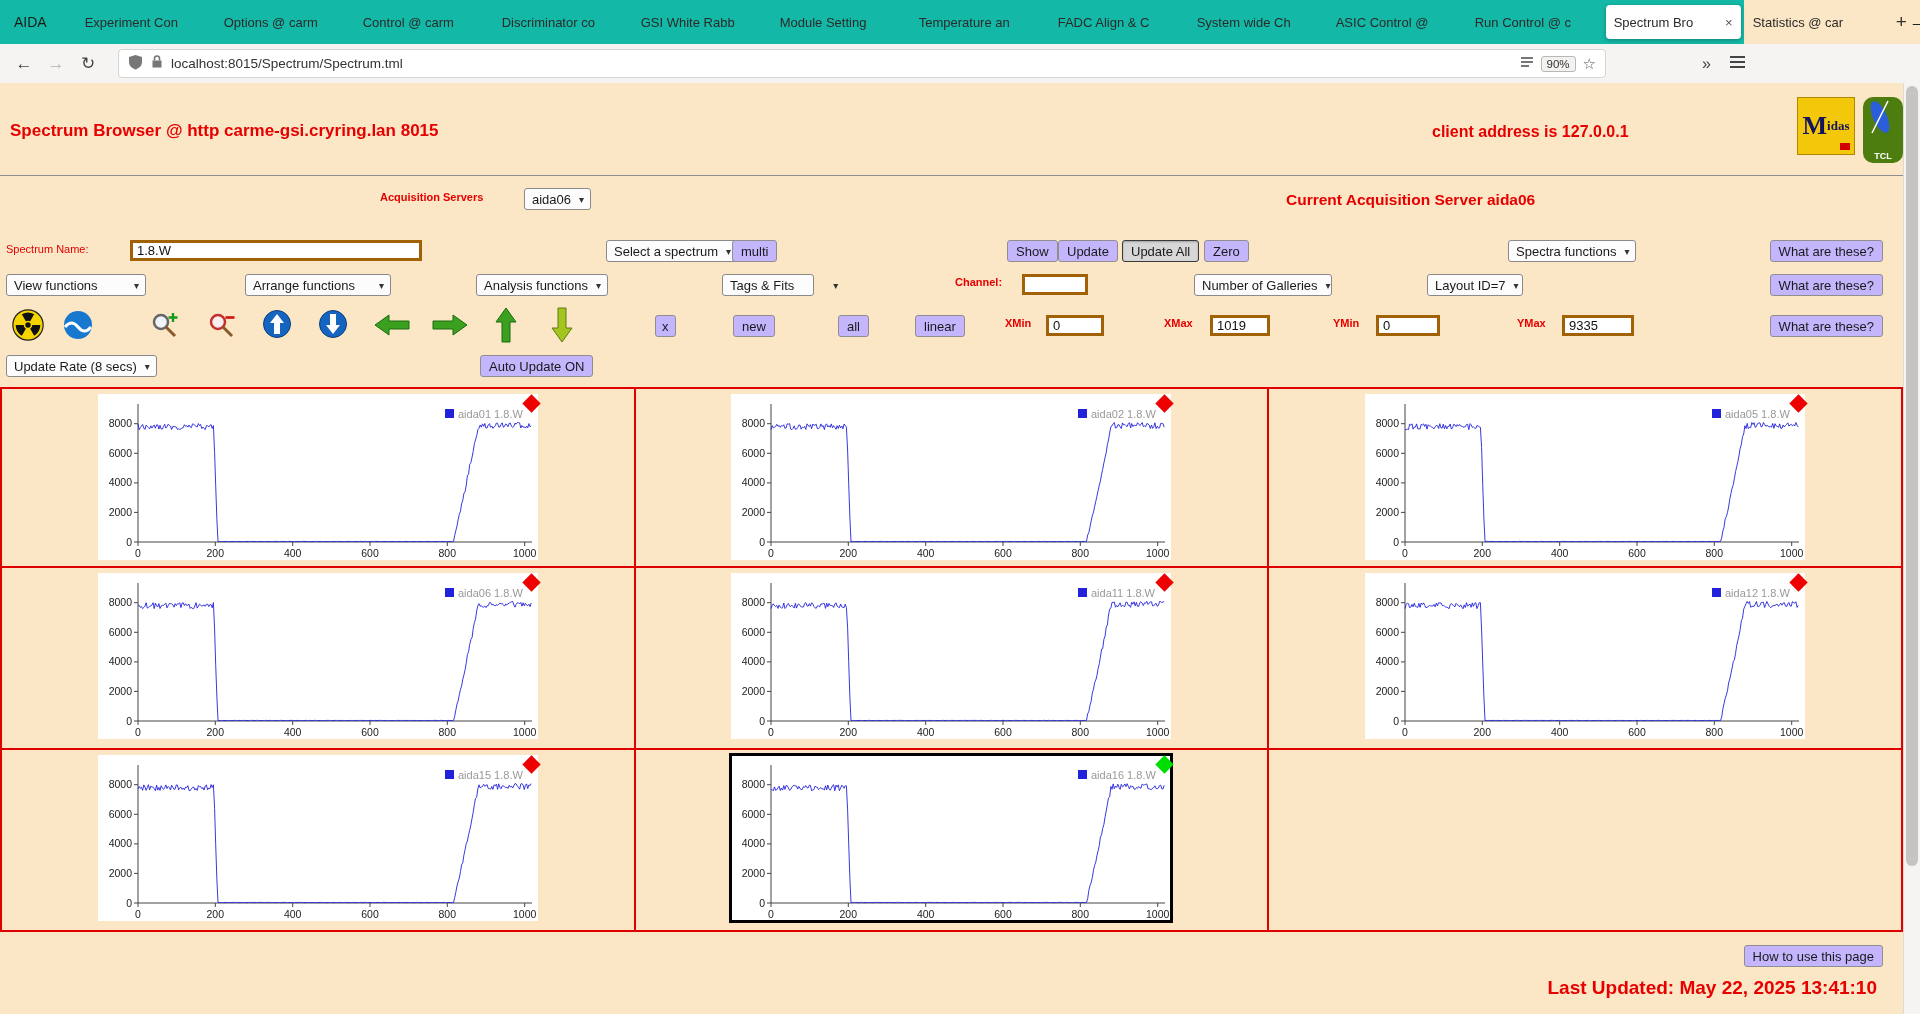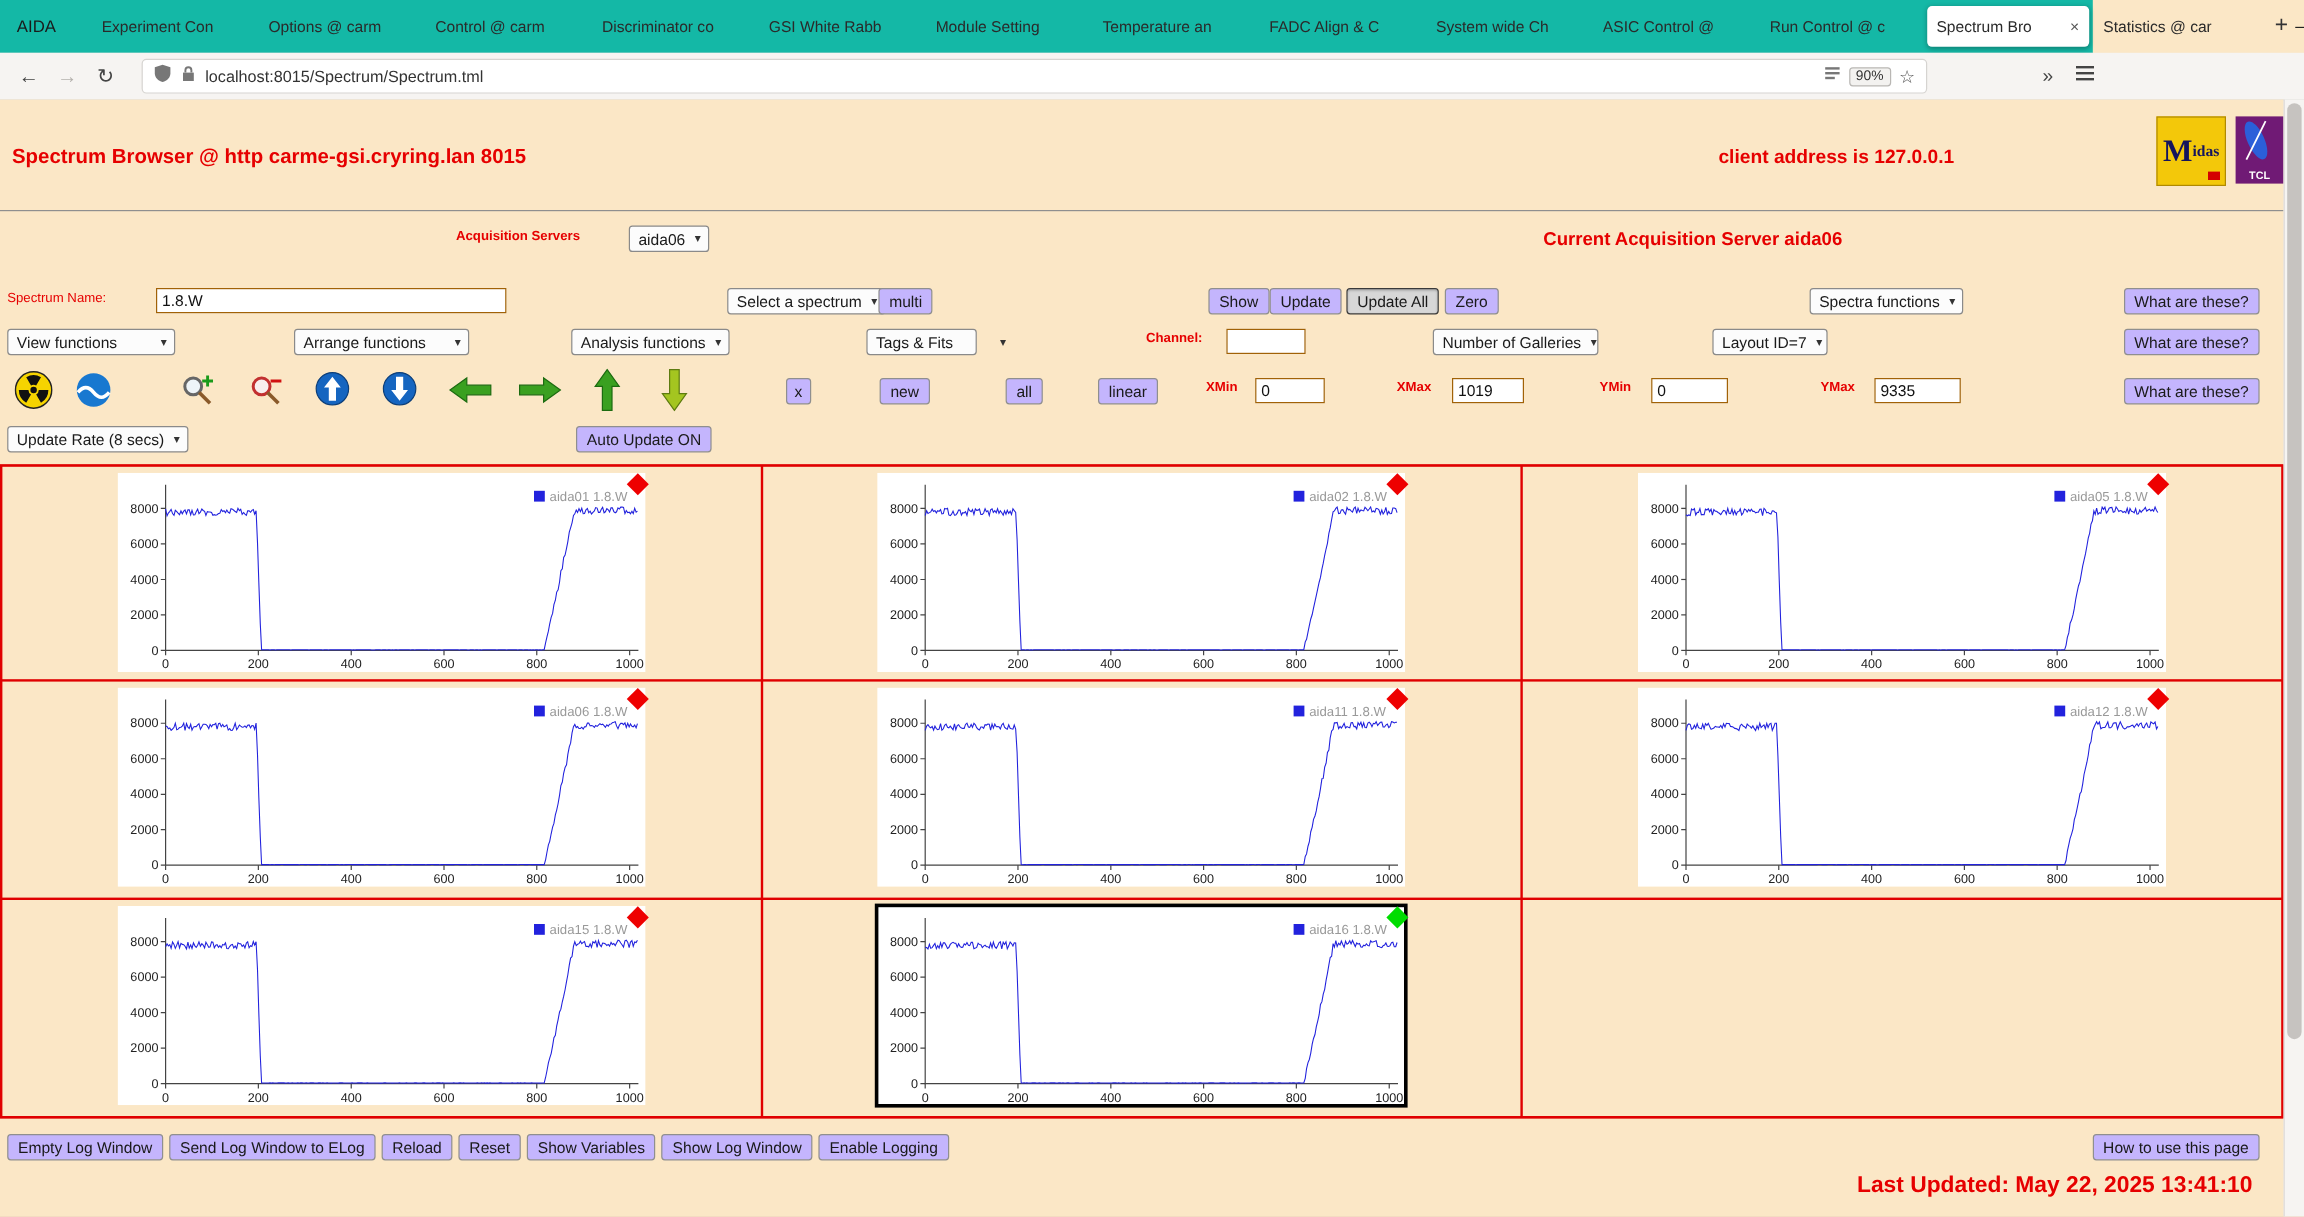--- a/index.html
+++ b/index.html
@@ -34,27 +34,27 @@
   .rlab.b{font-weight:bold;}
   .abs{position:absolute;}
 
   .pg-title{font-size:17px;}
   .hr{position:absolute;left:0;top:92px;width:1903px;border-top:1px solid #8f8f8f;}
 
   .logo-midas{position:absolute;left:1797px;top:14px;width:58px;height:58px;background:#f3c80a;border:1px solid #b08900;box-sizing:border-box;display:flex;align-items:center;justify-content:center;font-family:"Liberation Serif",serif;color:#14145e;}
   .logo-midas .big{font-size:26px;font-weight:bold;}
   .logo-midas .small{font-size:13px;font-weight:bold;}
   .logo-midas .reddot{position:absolute;right:4px;bottom:4px;width:10px;height:7px;background:#d40000;}
-  .logo-tcl{position:absolute;left:1863px;top:14px;width:40px;height:56px;background:#701a75;overflow:hidden;}
+  .logo-tcl{position:absolute;left:1863px;top:14px;width:40px;height:66px;background:#4d7c0f;overflow:hidden;border-radius:10px;}
   .logo-tcl svg{position:absolute;left:0;top:0;}
   .logo-tcl .tcltext{position:absolute;left:0;bottom:2px;width:100%;text-align:center;color:#fff;font-size:9px;font-weight:bold;}
 
   .btn{font-size:13px;color:#1a1a1a;background:#c4b5fd;border:1px solid #8f8f8f;border-radius:3px;padding:2px 8px;height:22px;box-sizing:border-box;white-space:nowrap;}
   .btn.pressed{background:#d7d7d7;border:1px solid #3a3a3a;box-shadow:inset 0 1px 2px rgba(0,0,0,.25);}
-  .inp{font-size:13px;color:#111;background:#fff;border:1px solid #a16207;padding:1px 4px;height:21px;box-sizing:border-box;}
+  .inp{font-size:13px;color:#111;background:#fff;border:3px solid #a16207;padding:1px 4px;height:21px;box-sizing:border-box;}
   .sel{display:inline-flex;align-items:center;justify-content:space-between;gap:8px;font-size:13px;color:#1a1a1a;background:#fcfcfc;border:1px solid #8a8a8a;border-radius:3px;padding:2px 6px 2px 7px;height:22px;box-sizing:border-box;white-space:nowrap;}
   .sel .chev{font-size:10px;color:#333;}
 
   .iconbtn{position:absolute;}
 
   .grid{position:absolute;left:0;top:304px;width:1903px;height:545px;display:grid;grid-template-columns:1fr 1fr 1fr;grid-template-rows:177px 180px 180px;gap:2px;background:#e00000;border:2px solid #e00000;box-sizing:border-box;}
   .cell{background:#fbe7c6;display:flex;justify-content:center;align-items:flex-start;padding-top:5px;position:relative;}
   .plotwrap{position:relative;}
   .plotwrap.selected svg{outline:3px solid #000;outline-offset:-1px;}
   .diamond{position:absolute;width:13px;height:13px;transform:rotate(45deg);left:427px;top:3px;}
@@ -552,29 +552,20 @@
               <line x1="426.7" y1="148" x2="426.7" y2="152" stroke="#444" stroke-width="1"></line>
               <text x="426.7" y="163" font-size="10.5" fill="#222" text-anchor="middle" font-family="Liberation Sans, sans-serif">1000</text>
               <polyline points="40.0,34.5 41.2,34.6 42.3,35.8 43.5,31.9 44.6,35.3 45.8,34.7 47.0,32.8 48.1,31.2 49.3,35.5 50.4,33.0 51.6,35.1 52.8,30.6 53.9,34.4 55.1,30.6 56.2,30.7 57.4,32.8 58.6,35.3 59.7,34.6 60.9,32.0 62.0,30.9 63.2,30.3 64.4,31.0 65.5,31.0 66.7,34.1 67.8,31.4 69.0,33.6 70.2,34.5 71.3,34.4 72.5,31.5 73.6,32.5 74.8,30.5 76.0,32.7 77.1,33.0 78.3,30.2 79.4,30.3 80.6,35.6 81.8,35.1 82.9,34.5 84.1,31.0 85.2,32.1 86.4,32.3 87.6,34.6 88.7,33.4 89.9,32.6 91.0,33.9 92.2,33.9 93.4,35.0 94.5,30.8 95.7,34.8 96.8,30.0 98.0,33.9 99.2,35.2 100.3,33.3 101.5,30.6 102.6,29.7 103.8,35.7 105.0,30.2 106.1,32.1 107.3,29.9 108.4,35.7 109.6,33.2 110.8,30.1 111.9,31.3 113.1,33.3 114.2,30.7 115.4,30.9 116.6,54.8 117.7,88.2 118.9,123.8 120.0,147.5 121.2,147.5 122.4,147.4 123.5,147.5 124.7,147.4 125.8,147.5 127.0,147.5 128.2,147.6 129.3,147.4 130.5,147.4 131.6,147.4 132.8,147.6 134.0,147.5 135.1,147.4 136.3,147.6 137.4,147.5 138.6,147.5 139.8,147.4 140.9,147.5 142.1,147.5 143.2,147.5 144.4,147.4 145.6,147.4 146.7,147.4 147.9,147.4 149.0,147.6 150.2,147.5 151.4,147.4 152.5,147.4 153.7,147.5 154.8,147.4 156.0,147.5 157.2,147.5 158.3,147.4 159.5,147.4 160.6,147.5 161.8,147.5 163.0,147.6 164.1,147.5 165.3,147.4 166.4,147.4 167.6,147.4 168.8,147.5 169.9,147.6 171.1,147.5 172.2,147.5 173.4,147.5 174.6,147.5 175.7,147.5 176.9,147.4 178.0,147.6 179.2,147.4 180.4,147.6 181.5,147.5 182.7,147.5 183.8,147.4 185.0,147.4 186.2,147.5 187.3,147.5 188.5,147.5 189.6,147.5 190.8,147.5 192.0,147.5 193.1,147.6 194.3,147.5 195.4,147.5 196.6,147.4 197.8,147.4 198.9,147.4 200.1,147.5 201.2,147.4 202.4,147.5 203.6,147.5 204.7,147.4 205.9,147.4 207.0,147.5 208.2,147.5 209.4,147.5 210.5,147.5 211.7,147.4 212.8,147.5 214.0,147.6 215.2,147.4 216.3,147.5 217.5,147.6 218.6,147.5 219.8,147.5 221.0,147.5 222.1,147.4 223.3,147.5 224.4,147.4 225.6,147.6 226.8,147.5 227.9,147.5 229.1,147.5 230.2,147.5 231.4,147.5 232.6,147.5 233.7,147.5 234.9,147.6 236.0,147.5 237.2,147.5 238.4,147.5 239.5,147.5 240.7,147.4 241.8,147.4 243.0,147.5 244.2,147.4 245.3,147.5 246.5,147.6 247.6,147.5 248.8,147.5 250.0,147.6 251.1,147.4 252.3,147.6 253.4,147.5 254.6,147.4 255.8,147.6 256.9,147.4 258.1,147.5 259.2,147.5 260.4,147.6 261.6,147.5 262.7,147.4 263.9,147.5 265.0,147.4 266.2,147.5 267.4,147.6 268.5,147.4 269.7,147.4 270.8,147.5 272.0,147.5 273.2,147.5 274.3,147.5 275.5,147.5 276.6,147.4 277.8,147.4 279.0,147.4 280.1,147.4 281.3,147.5 282.4,147.5 283.6,147.5 284.8,147.6 285.9,147.4 287.1,147.4 288.2,147.4 289.4,147.4 290.6,147.5 291.7,147.6 292.9,147.5 294.0,147.4 295.2,147.5 296.4,147.5 297.5,147.4 298.7,147.5 299.8,147.6 301.0,147.4 302.2,147.6 303.3,147.5 304.5,147.5 305.6,147.5 306.8,147.6 308.0,147.5 309.1,147.5 310.3,147.5 311.4,147.6 312.6,147.4 313.8,147.4 314.9,147.4 316.1,147.4 317.2,147.5 318.4,147.5 319.6,147.5 320.7,147.4 321.9,147.6 323.0,147.5 324.2,147.5 325.4,147.6 326.5,147.4 327.7,147.4 328.8,147.4 330.0,147.4 331.2,147.5 332.3,147.6 333.5,147.5 334.6,147.4 335.8,147.4 336.9,147.5 338.1,147.6 339.3,147.5 340.4,147.5 341.6,147.5 342.7,147.5 343.9,147.4 345.1,147.5 346.2,147.4 347.4,147.4 348.5,147.5 349.7,147.5 350.9,147.4 352.0,147.4 353.2,147.5 354.3,147.5 355.5,147.5 356.7,143.6 357.8,135.6 359.0,130.5 360.1,127.9 361.3,122.6 362.5,115.1 363.6,110.4 364.8,107.1 365.9,100.8 367.1,95.9 368.3,90.6 369.4,82.1 370.6,79.7 371.7,73.5 372.9,69.4 374.1,61.8 375.2,56.1 376.4,49.1 377.5,42.9 378.7,41.9 379.9,31.4 381.0,34.3 382.2,28.9 383.3,33.7 384.5,31.0 385.7,32.4 386.8,29.2 388.0,32.1 389.1,34.3 390.3,29.3 391.5,31.8 392.6,31.1 393.8,28.9 394.9,31.6 396.1,28.7 397.3,31.4 398.4,33.8 399.6,30.8 400.7,31.8 401.9,31.3 403.1,34.1 404.2,34.3 405.4,32.6 406.5,33.2 407.7,31.5 408.9,32.9 410.0,33.2 411.2,29.0 412.3,30.1 413.5,29.8 414.7,29.4 415.8,28.9 417.0,33.7 418.1,33.8 419.3,34.3 420.5,34.6 421.6,33.1 422.8,32.5 423.9,30.8 425.1,33.6 426.3,33.7 427.4,33.0 428.6,30.5 429.7,30.2 430.9,34.0 432.1,33.9 433.2,30.4 " fill="none" stroke="#2222dd" stroke-width="0.9"></polyline>
               <rect x="347" y="15" width="9" height="9" fill="#2222dd"></rect>
               <text x="360" y="23.5" font-size="11" fill="#999" font-family="Liberation Sans, sans-serif">aida16 1.8.W</text>
             </svg><div class="diamond" style="background:#00dd00"></div></div>
         </div>
         <div class="cell"></div>
       </div>
 
-    <div class="footer" id="footer">
-        <button class="btn">Empty Log Window</button>
-        <button class="btn">Send Log Window to ELog</button>
-        <button class="btn">Reload</button>
-        <button class="btn">Reset</button>
-        <button class="btn">Show Variables</button>
-        <button class="btn">Show Log Window</button>
-        <button class="btn">Enable Logging</button>
-      </div>
     <button class="abs btn" style="right:20px;top:862px;">How to use this page</button>
     <div class="lastupd redbold">Last Updated: May 22, 2025 13:41:10</div>
   </div>
 
   <div class="scrollbar">
     <div class="thumb"></div>
   </div>
 </div>
 
 </body></html>

